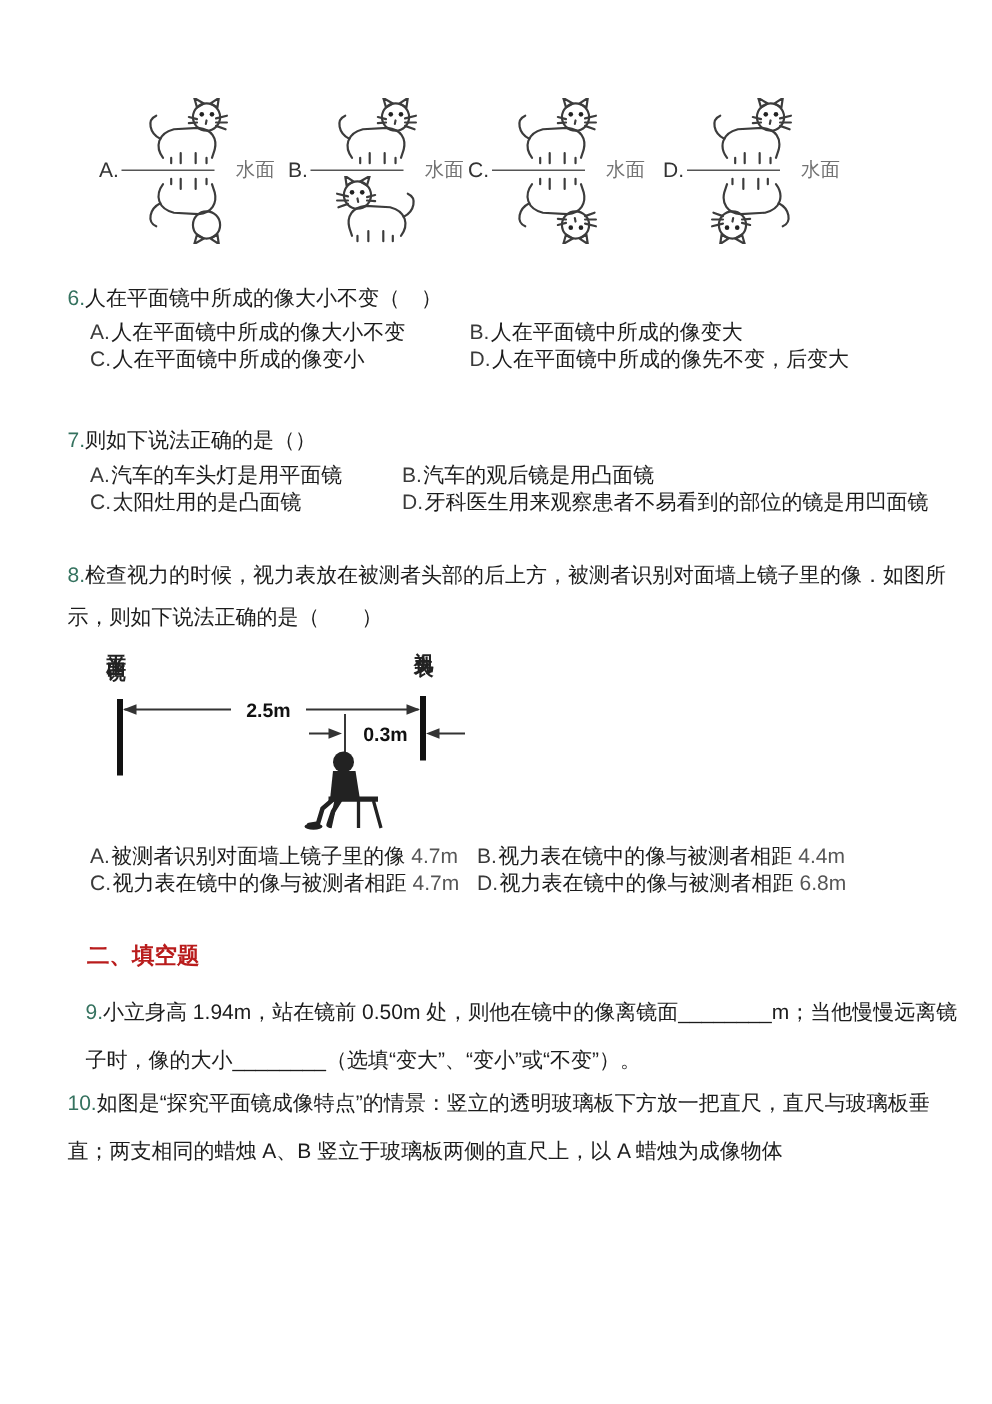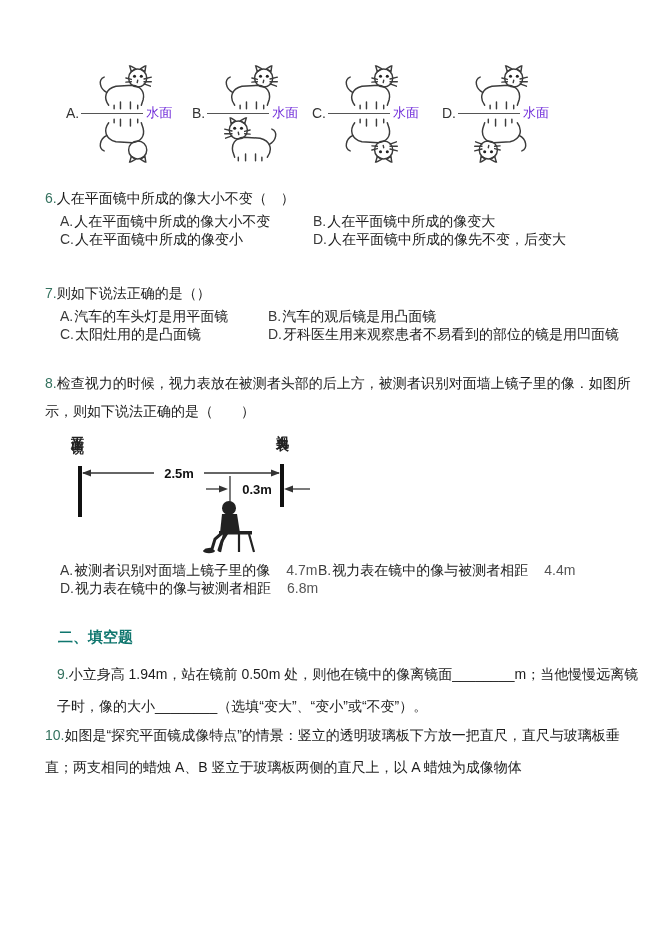--- a/index.html
+++ b/index.html
@@ -12,29 +12,29 @@
     overflow:hidden;
   }
   
   .fig-option{position:absolute;top:62px;width:124px;}
   .cat{display:block;width:58px;height:52px;margin-left:30px;}
   .top-cat{margin-bottom:-9px;}
   .bottom-cat{margin-top:-7px;}
   .water-row{display:flex;align-items:center;height:16px;position:relative;z-index:2;}
   .fig-letter{font-size:14px;color:#333;margin-right:2px;}
   .water-line{width:62px;height:0;border-top:1.6px solid #555;}
-  .water-label{font-size:13px;color:#6d28d9;margin-left:3px;white-space:nowrap;}
+  .water-label{font-size:13px;color:#737373;margin-left:14px;white-space:nowrap;}
   
   .stem{position:absolute;font-size:14px;line-height:28px;color:var(--ink);}
   .qnum{color:var(--accent);}
   .opt-grid{position:absolute;display:grid;row-gap:0;font-size:14px;line-height:18px;}
   .opt{white-space:nowrap;}
   .letter{color:#3a3a3a;margin-right:1px;}
-  .val{color:var(--gray-val);margin-left:16px;}
-  .section-title{position:absolute;font-size:15px;font-weight:bold;color:#0f766e;}
+  .val{color:var(--gray-val);margin-left:4px;}
+  .section-title{position:absolute;font-size:15px;font-weight:bold;color:#b91c1c;}
   .fill-q{position:absolute;font-size:14px;line-height:32px;color:var(--ink);}
   
   .diagram{position:absolute;left:56px;top:420px;width:300px;height:145px;}
   .diagram svg{position:absolute;left:0;top:0;}
   .v-label{
     position:absolute;writing-mode:vertical-rl;text-orientation:upright;
     font-size:13px;font-weight:bold;color:#222;letter-spacing:2px;line-height:16px;
   }
   .dim-text{font-size:13px;font-weight:bold;font-family:"Liberation Sans",sans-serif;fill:#111;}
   .hidden-defs{position:absolute;width:0;height:0;overflow:hidden;}
@@ -190,20 +190,21 @@
       <ellipse cx="153" cy="131" rx="6" ry="2.2" fill="#222"></ellipse>
     </g>
   </svg>
   <div class="v-label" style="left:13px;top:6px">平面镜</div>
   <div class="v-label" style="left:218px;top:4px">视力表</div>
 </div>
 
 <div class="opt-grid" style="left:60px;top:561px;grid-template-columns:258px auto">
   <div class="opt"><span class="letter">A.</span><span>被测者识别对面墙上镜子里的像</span><span class="val">4.7m</span></div>
   <div class="opt"><span class="letter">B.</span><span>视力表在镜中的像与被测者相距</span><span class="val">4.4m</span></div>
+  <div class="opt"><span class="letter">C.</span><span>视力表在镜中的像与被测者相距</span><span class="val">4.7m</span></div>
   <div class="opt"><span class="letter">D.</span><span>视力表在镜中的像与被测者相距</span><span class="val">6.8m</span></div>
 </div>
 
 <div class="section-title" style="left:58px;top:628px">二、填空题</div>
 
 <div class="fill-q" style="left:57px;top:658px;width:588px">
   <span class="qnum">9.</span><span>小立身高 1.94m，站在镜前 0.50m 处，则他在镜中的像离镜面________m；当他慢慢远离镜子时，像的大小________（选填“变大”、“变小”或“不变”）。</span>
 </div>
 
 <div class="fill-q" style="left:45px;top:719px;width:600px">

